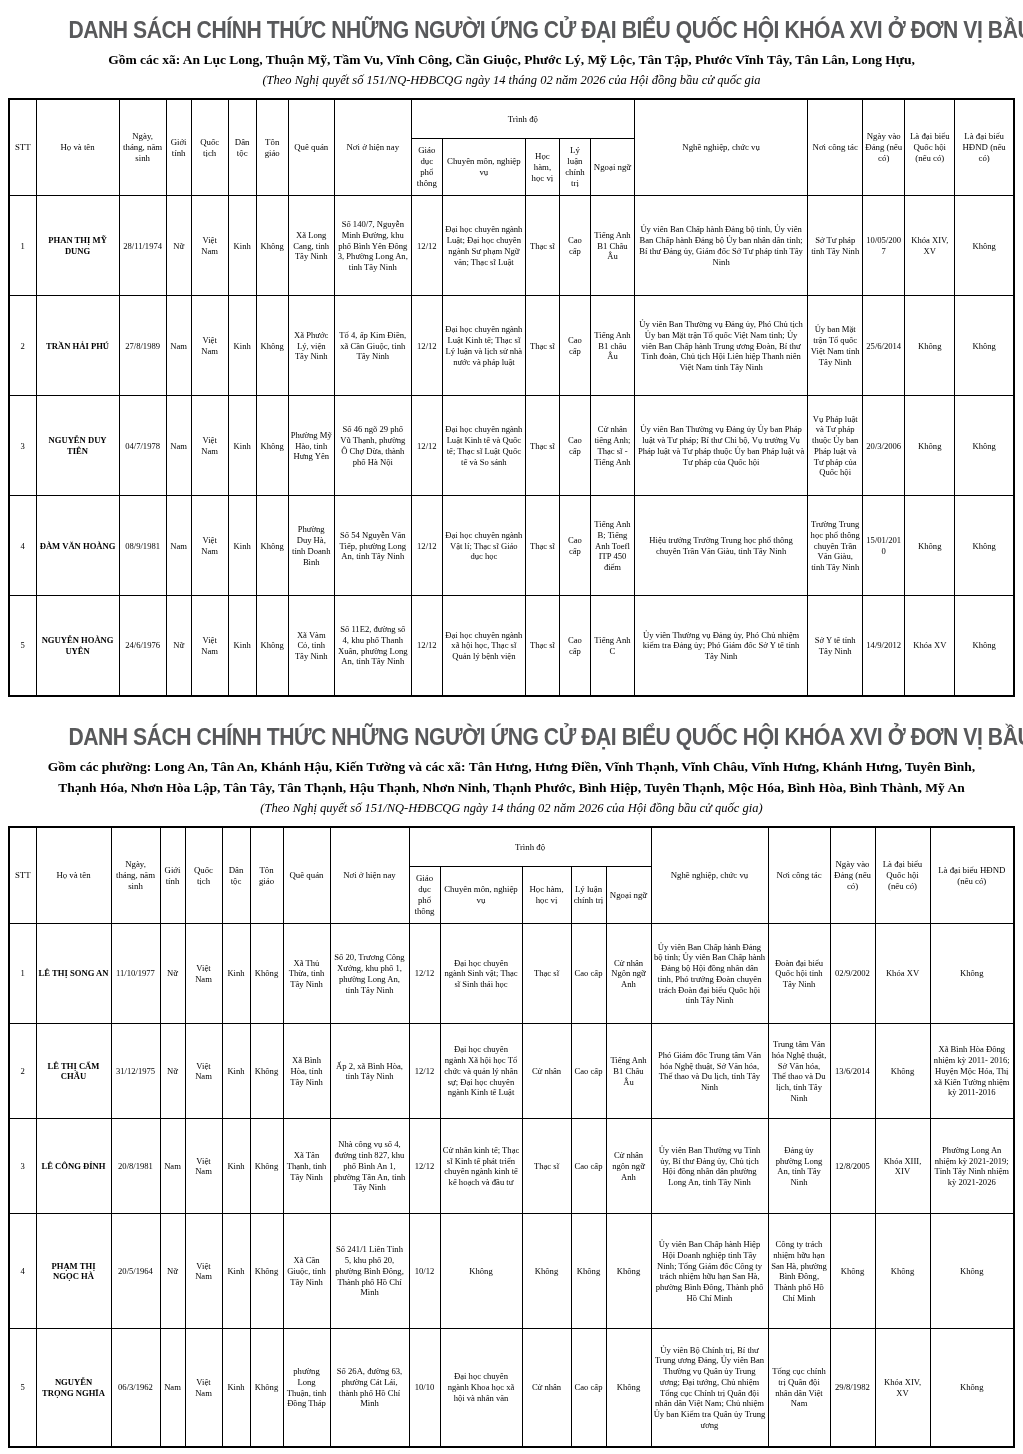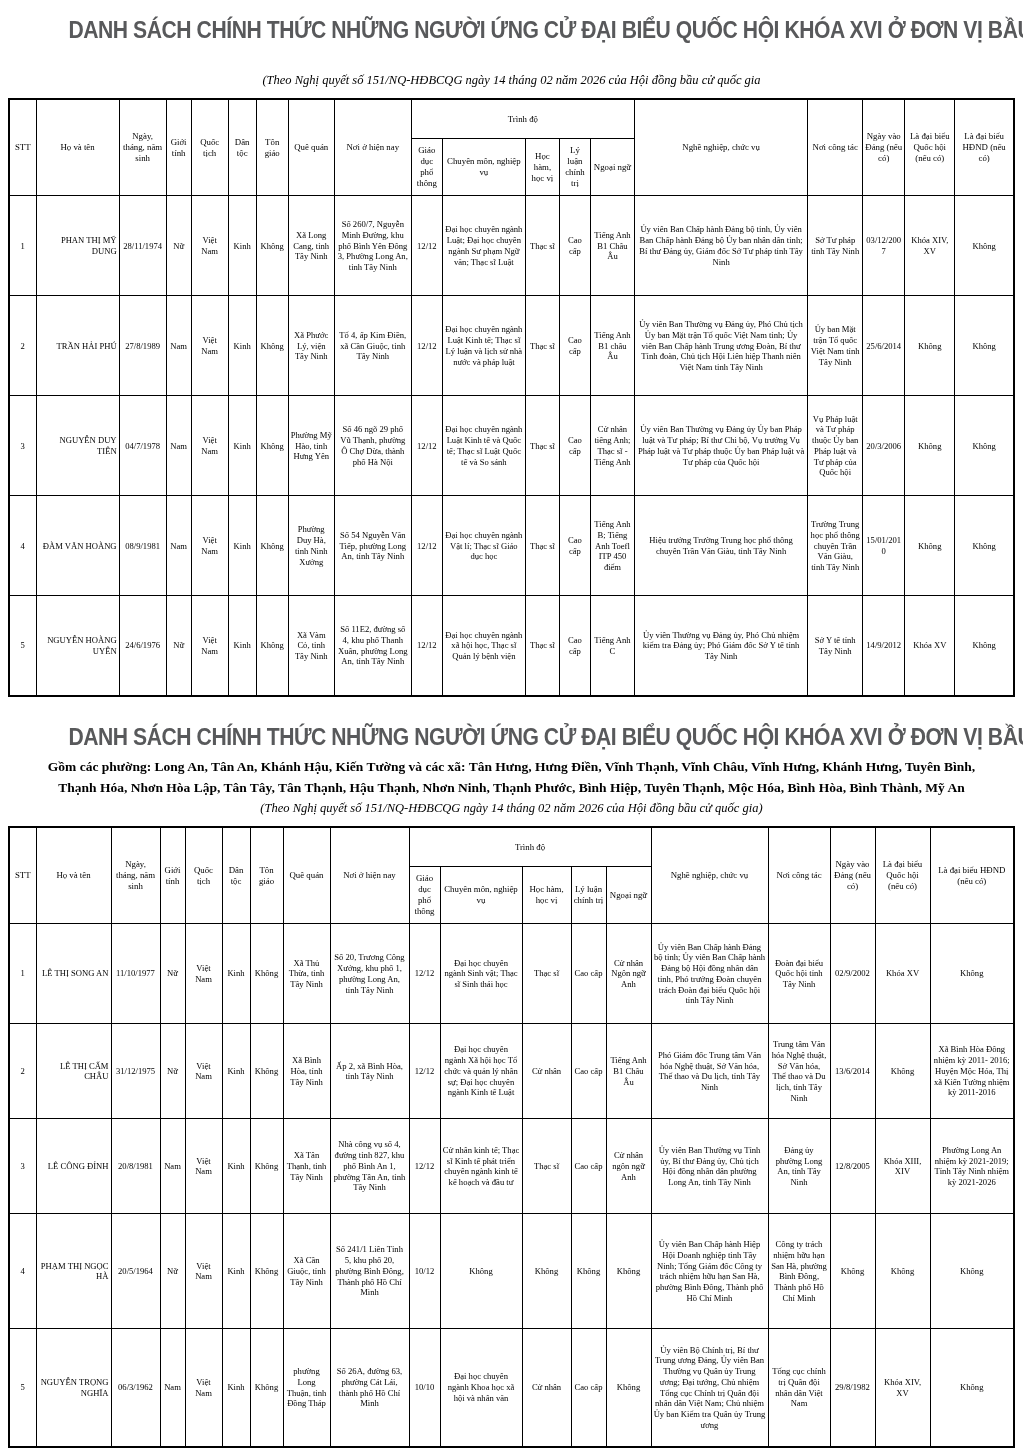--- a/index.html
+++ b/index.html
@@ -52,21 +52,21 @@
     padding:1px 2px;
     text-align:center;
     vertical-align:middle;
     overflow:hidden;
     word-wrap:break-word;
   }
   table.candidates th{
     font-weight:normal;
     font-size:8.8px;
   }
-  table.candidates td.col-name{text-align:right;}
+  table.candidates td.col-name{text-align:center;font-weight:bold;}
   
   thead tr.group-row{height:40px;}
   thead tr.sub-row{height:57px;}
   
   table.t1 col.c-stt{width:2.7%} table.t1 col.c-name{width:8.3%}
   table.t1 col.c-dob{width:4.7%} table.t1 col.c-gender{width:2.5%}
   table.t1 col.c-nat{width:3.7%} table.t1 col.c-eth{width:2.8%}
   table.t1 col.c-rel{width:3.2%} table.t1 col.c-home{width:4.6%}
   table.t1 col.c-res{width:7.7%} table.t1 col.c-edu{width:3.1%}
   table.t1 col.c-spec{width:8.3%} table.t1 col.c-deg{width:3.4%}
@@ -93,21 +93,21 @@
   table.t2 tbody tr:nth-child(5){height:118px;}
 </style>
 </head>
 <body>
 
 <div class="page">
 
   <section class="section">
     <h1 class="section-title" style="color: rgb(88, 89, 91);">DANH SÁCH CHÍNH THỨC NHỮNG NGƯỜI ỨNG CỬ ĐẠI BIỂU QUỐC HỘI KHÓA XVI Ở ĐƠN VỊ BẦU CỬ SỐ 2</h1>
     <p class="section-subtitle">
-      <br>
+      <span>Gồm các xã: An Lục Long, Thuận Mỹ, Tầm Vu, Vĩnh Công, Cần Giuộc, Phước Lý, Mỹ Lộc, Tân Tập, Phước Vĩnh Tây, Tân Lân, Long Hựu,</span><br>
     </p>
     <p class="section-note">(Theo Nghị quyết số 151/NQ-HĐBCQG ngày 14 tháng 02 năm 2026 của Hội đồng bầu cử quốc gia</p>
 
     <table class="candidates t1">
       <colgroup>
         <col class="c-stt">
           <col class="c-name">
           <col class="c-dob">
           <col class="c-gender">
         <col class="c-nat">
@@ -155,29 +155,29 @@
       <tbody>
           <tr>
             <td class="col-stt">1</td>
             <td class="col-name">PHAN THỊ MỸ DUNG</td>
             <td class="col-dob">28/11/1974</td>
             <td class="col-gender">Nữ</td>
             <td class="col-nationality">Việt Nam</td>
             <td class="col-ethnicity">Kinh</td>
             <td class="col-religion">Không</td>
             <td class="col-hometown">Xã Long Cang, tỉnh Tây Ninh</td>
-            <td class="col-residence">Số 260/7, Nguyễn Minh Đường, khu phố Bình Yên Đông 3, Phường Long An, tỉnh Tây Ninh</td>
+            <td class="col-residence">Số 140/7, Nguyễn Minh Đường, khu phố Bình Yên Đông 3, Phường Long An, tỉnh Tây Ninh</td>
             <td class="col-education">12/12</td>
             <td class="col-specialty">Đại học chuyên ngành Luật; Đại học chuyên ngành Sư phạm Ngữ văn; Thạc sĩ Luật</td>
             <td class="col-degree">Thạc sĩ</td>
             <td class="col-political-theory">Cao cấp</td>
             <td class="col-foreign-language">Tiếng Anh B1 Châu Âu</td>
             <td class="col-occupation">Ủy viên Ban Chấp hành Đảng bộ tỉnh, Ủy viên Ban Chấp hành Đảng bộ Ủy ban nhân dân tỉnh; Bí thư Đảng ủy, Giám đốc Sở Tư pháp tỉnh Tây Ninh</td>
             <td class="col-workplace">Sở Tư pháp tỉnh Tây Ninh</td>
-            <td class="col-party-date">03/12/2007</td>
+            <td class="col-party-date">10/05/2007</td>
             <td class="col-na-deputy">Khóa XIV, XV</td>
             <td class="col-council-deputy">Không</td>
           </tr>
           <tr>
             <td class="col-stt">2</td>
             <td class="col-name">TRẦN HẢI PHÚ</td>
             <td class="col-dob">27/8/1989</td>
             <td class="col-gender">Nam</td>
             <td class="col-nationality">Việt Nam</td>
             <td class="col-ethnicity">Kinh</td>
@@ -217,21 +217,21 @@
             <td class="col-council-deputy">Không</td>
           </tr>
           <tr>
             <td class="col-stt">4</td>
             <td class="col-name">ĐÀM VĂN HOÀNG</td>
             <td class="col-dob">08/9/1981</td>
             <td class="col-gender">Nam</td>
             <td class="col-nationality">Việt Nam</td>
             <td class="col-ethnicity">Kinh</td>
             <td class="col-religion">Không</td>
-            <td class="col-hometown">Phường Duy Hà, tỉnh Ninh Xưởng</td>
+            <td class="col-hometown">Phường Duy Hà, tỉnh Doanh Bình</td>
             <td class="col-residence">Số 54 Nguyễn Văn Tiếp, phường Long An, tỉnh Tây Ninh</td>
             <td class="col-education">12/12</td>
             <td class="col-specialty">Đại học chuyên ngành Vật lí; Thạc sĩ Giáo dục học</td>
             <td class="col-degree">Thạc sĩ</td>
             <td class="col-political-theory">Cao cấp</td>
             <td class="col-foreign-language">Tiếng Anh B; Tiếng Anh Toefl ITP 450 điểm</td>
             <td class="col-occupation">Hiệu trưởng Trường Trung học phổ thông chuyên Trần Văn Giàu, tỉnh Tây Ninh</td>
             <td class="col-workplace">Trường Trung học phổ thông chuyên Trần Văn Giàu, tỉnh Tây Ninh</td>
             <td class="col-party-date">15/01/2010</td>
             <td class="col-na-deputy">Không</td>

